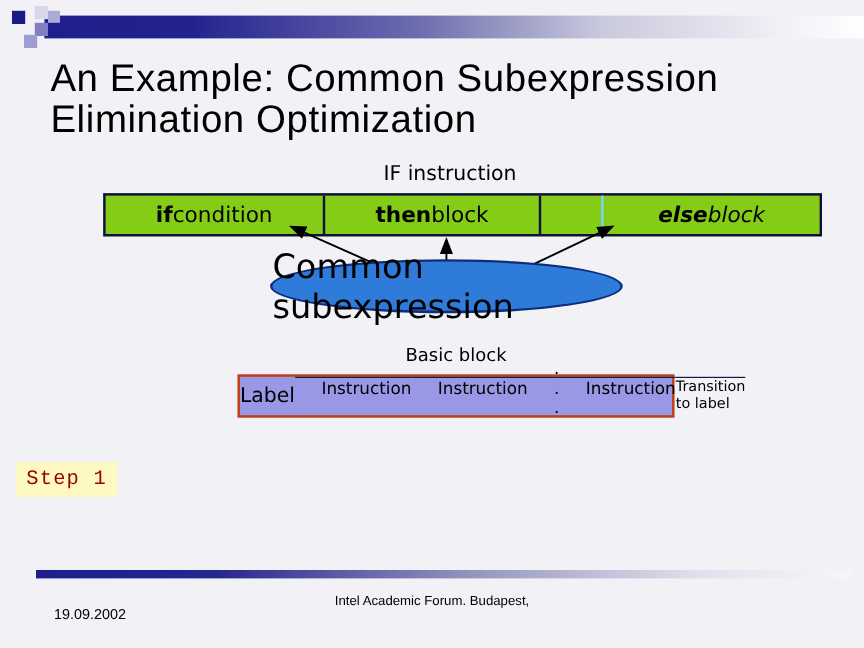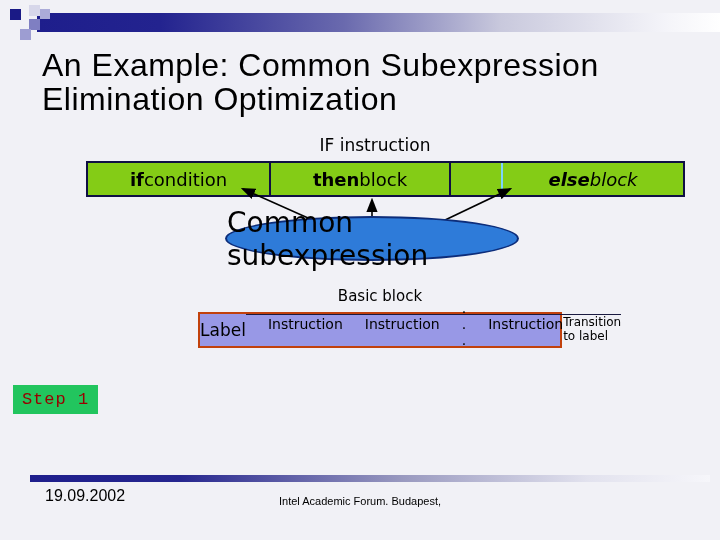--- a/index.html
+++ b/index.html
@@ -46,29 +46,29 @@
   .bb-table{position:absolute;left:198px;top:312px;width:364px;
     background:#9898e6;border:2px solid #c2410c;box-sizing:border-box;
     display:flex;flex-direction:row;}
   .bb-row{display:flex;align-items:center;justify-content:center;box-sizing:border-box;}
   .bb-row + .bb-row{border-top:1px solid #1a1a40;}
   .bb-lg{height:32px;font-size:17px;}
   .bb-sm{height:19px;font-size:14px;padding-left:22px;}
   .bb-last{height:28px;font-size:12px;}
   
   .step{position:absolute;left:13px;top:385px;width:85px;height:29px;
-    background:#22c55e;color:#990000;font-family:"Liberation Mono",monospace;
+    background:#fef9c3;color:#990000;font-family:"Liberation Mono",monospace;
     font-size:17px;display:flex;align-items:center;justify-content:center;
     letter-spacing:1px;}
   
   .bottom-bar{position:absolute;left:30px;top:475px;width:680px;height:7px;
     background:linear-gradient(90deg,#1e1e8c 0%,#26268f 22%,#9a9ac0 55%,#e2e2ee 82%,#f6f6fa 100%);}
   
-  .footer-date{position:absolute;left:45px;top:487px;
-    font-family:"Liberation Sans",sans-serif;font-size:16px;}
+  .footer-date{position:absolute;left:45px;top:505px;
+    font-family:"Liberation Sans",sans-serif;font-size:12px;}
   .footer-venue{position:absolute;left:235px;top:494px;width:250px;text-align:center;
     font-family:"Liberation Sans",sans-serif;font-size:11px;line-height:15px;}
 </style>
 </head>
 <body>
 
 <div class="slide">
 
   <div class="top-bar"></div>
   <div class="sq sq1"></div>

